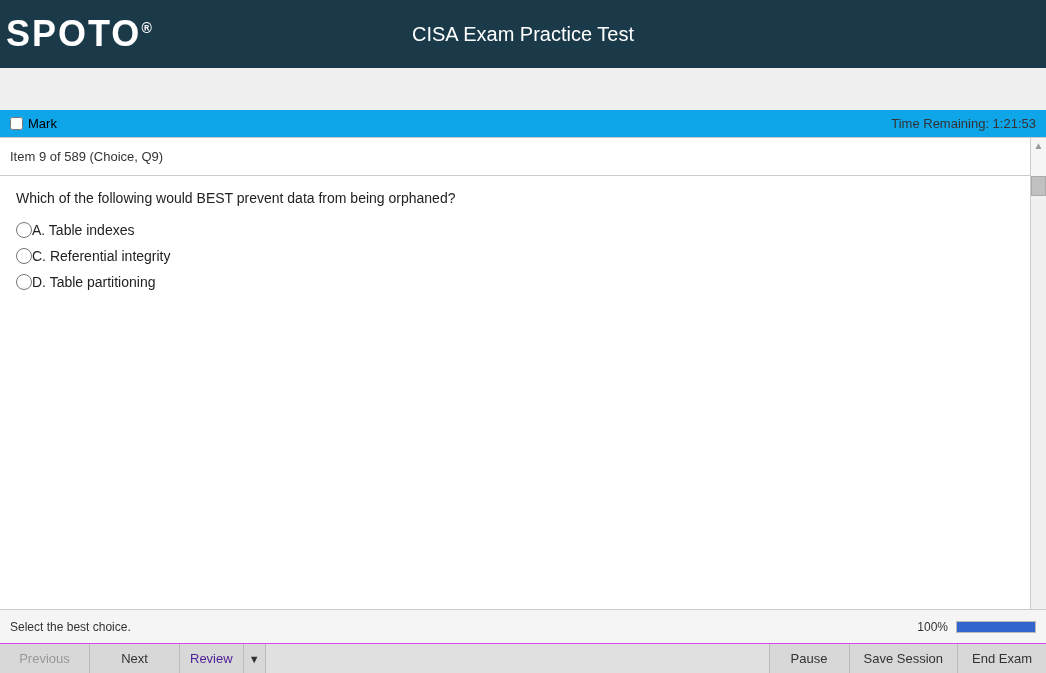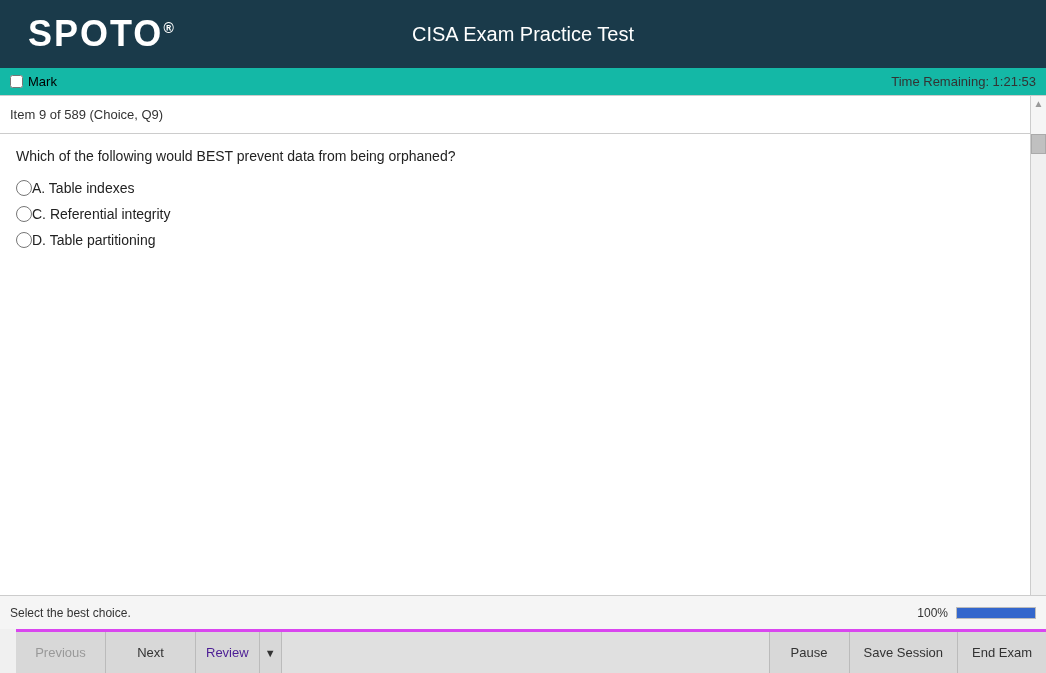--- a/index.html
+++ b/index.html
@@ -26,21 +26,21 @@
       display: flex;
       align-items: center;
       justify-content: center;
       height: 68px;
       flex-shrink: 0;
       position: relative;
     }
 
     #logo-area {
       position: absolute;
-      left: 28px;
+      left: 6px;
       display: flex;
       flex-direction: column;
       align-items: flex-start;
     }
 
     #logo-text {
       font-size: 36px;
       font-weight: bold;
       color: white;
       letter-spacing: 2px;
@@ -48,28 +48,29 @@
     }
 
     #header-title {
       font-size: 20px;
       color: white;
       font-weight: normal;
     }
 
     
     #mark-bar {
-      background: #14b8a6;
+      background: #0ea5e9;
       border-bottom: 1px solid #ccc;
       display: flex;
       align-items: center;
       justify-content: space-between;
       padding: 4px 10px;
       height: 28px;
       flex-shrink: 0;
+      margin-top: 42px;
     }
 
     #mark-label {
       display: flex;
       align-items: center;
       gap: 5px;
       font-size: 13px;
     }
 
     #mark-checkbox {
@@ -221,26 +222,25 @@
       height: 100%;
       background: #3366cc;
       position: absolute;
       left: 0;
       top: 0;
     }
 
     
     #footer {
       background: #e0e0e0;
-      border-top: 3px solid #d946ef;
+      border-top: 1px solid #d946ef;
       display: flex;
       align-items: stretch;
-      height: 44px;
-      flex-shrink: 0;
-      margin-left: 16px;
+      height: 30px;
+      flex-shrink: 0;
     }
 
     .nav-btn {
       padding: 0 16px;
       font-size: 13px;
       background: #d8d8d8;
       border: none;
       border-right: 1px solid #bbb;
       cursor: pointer;
       color: #666;

